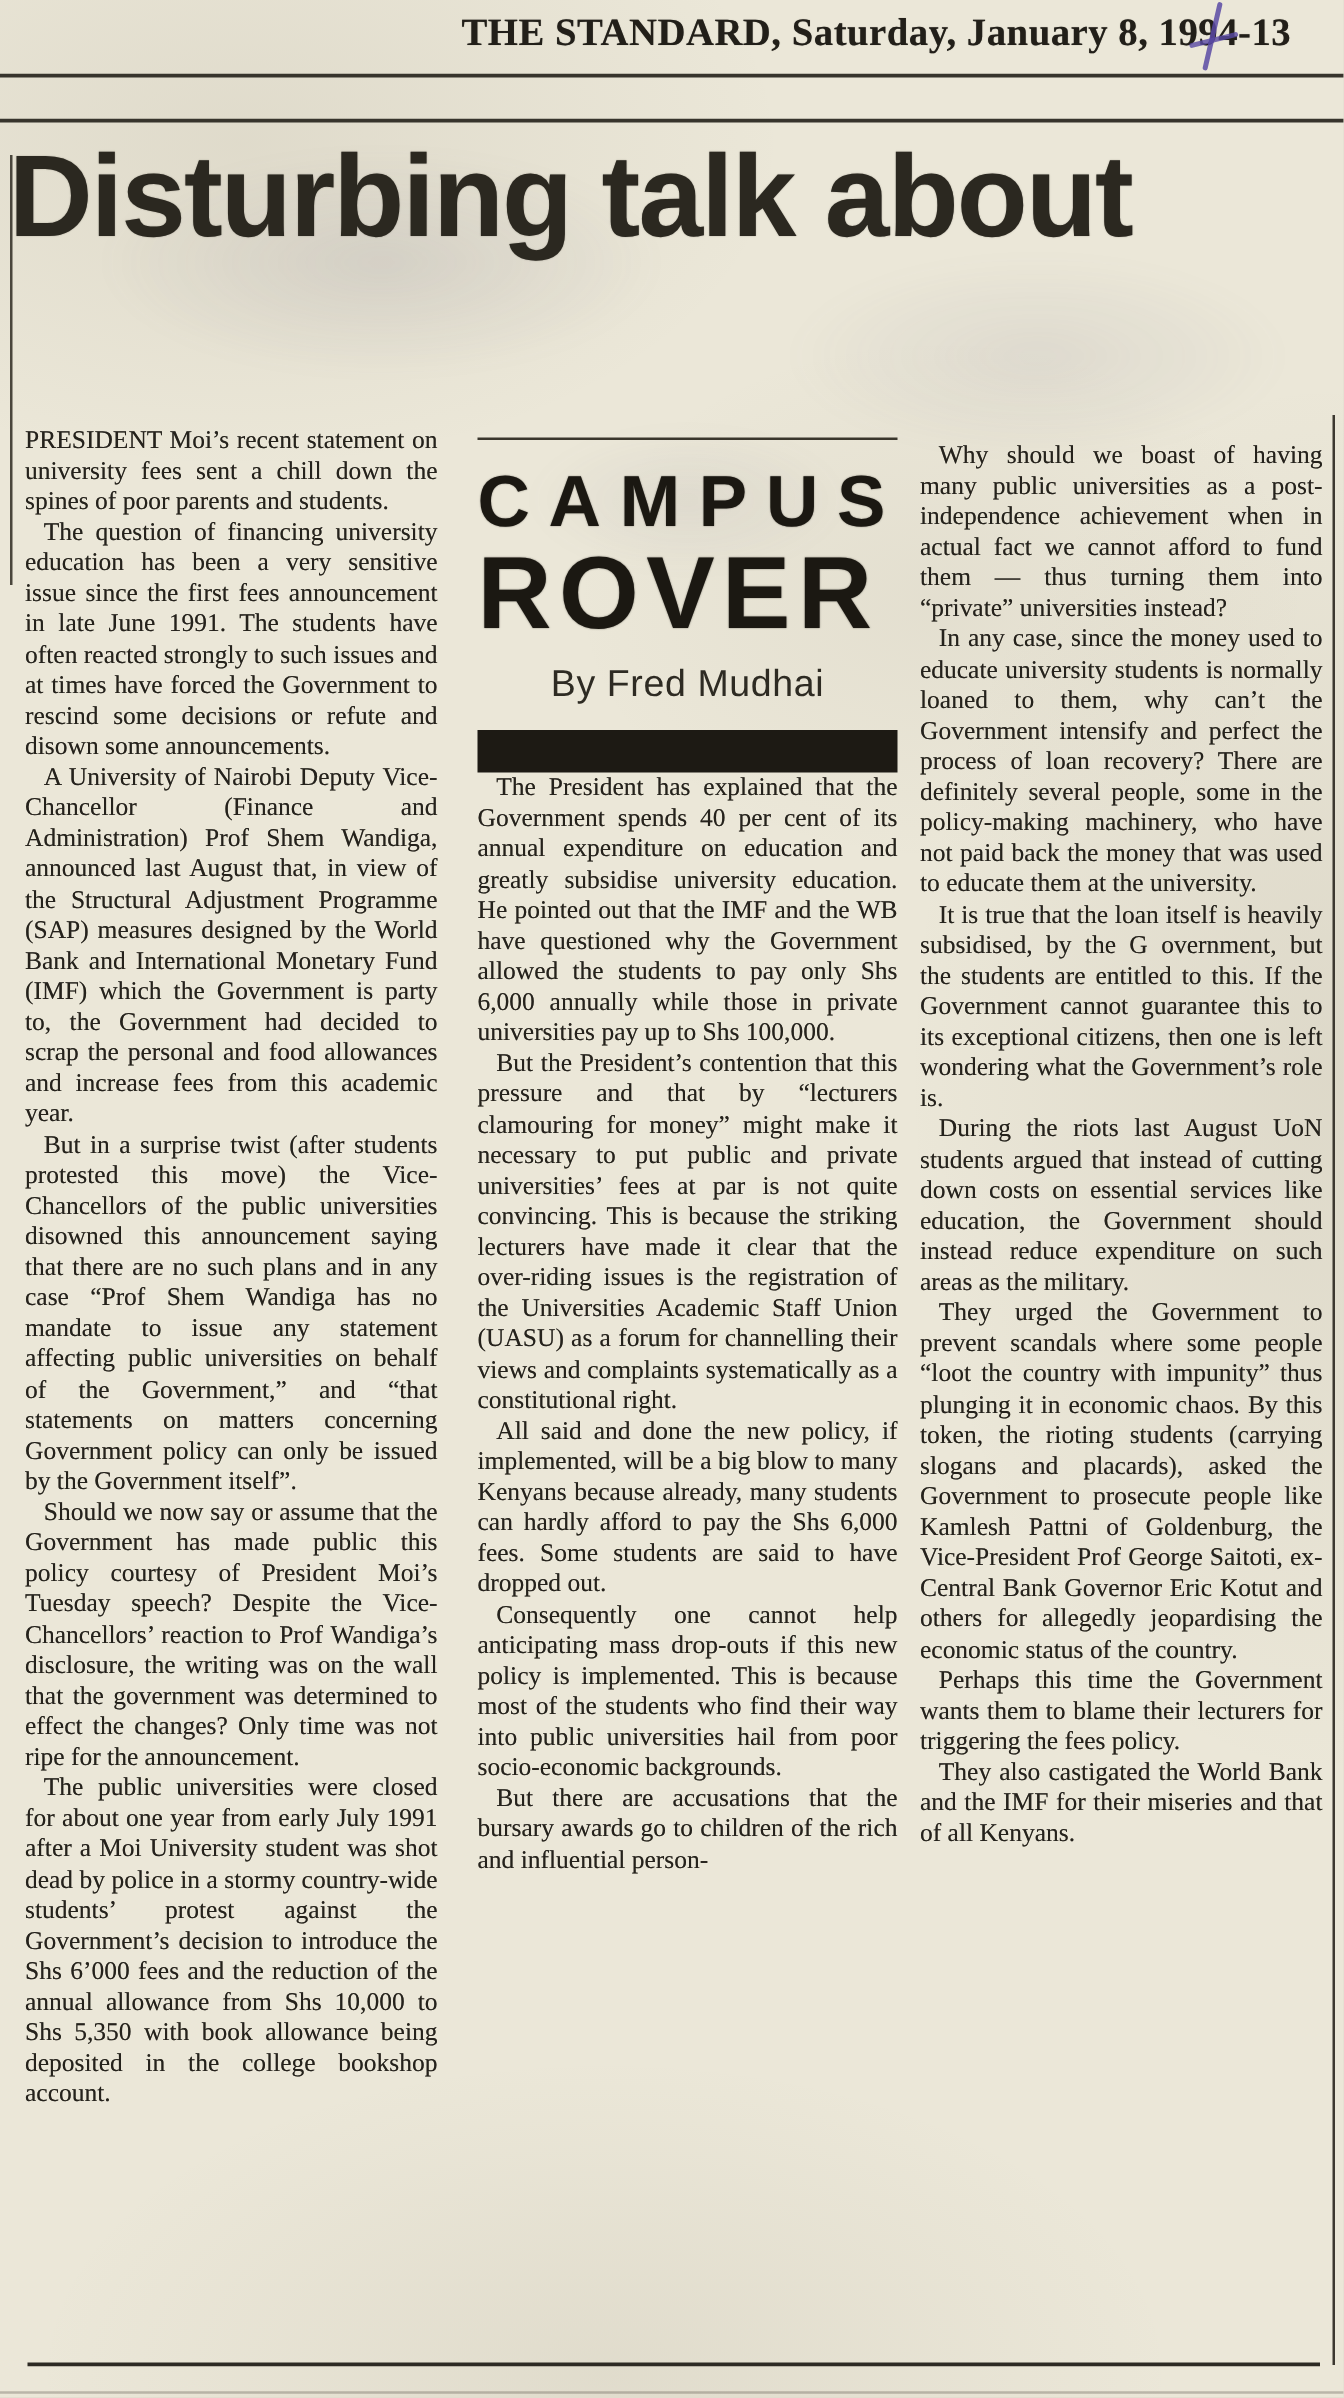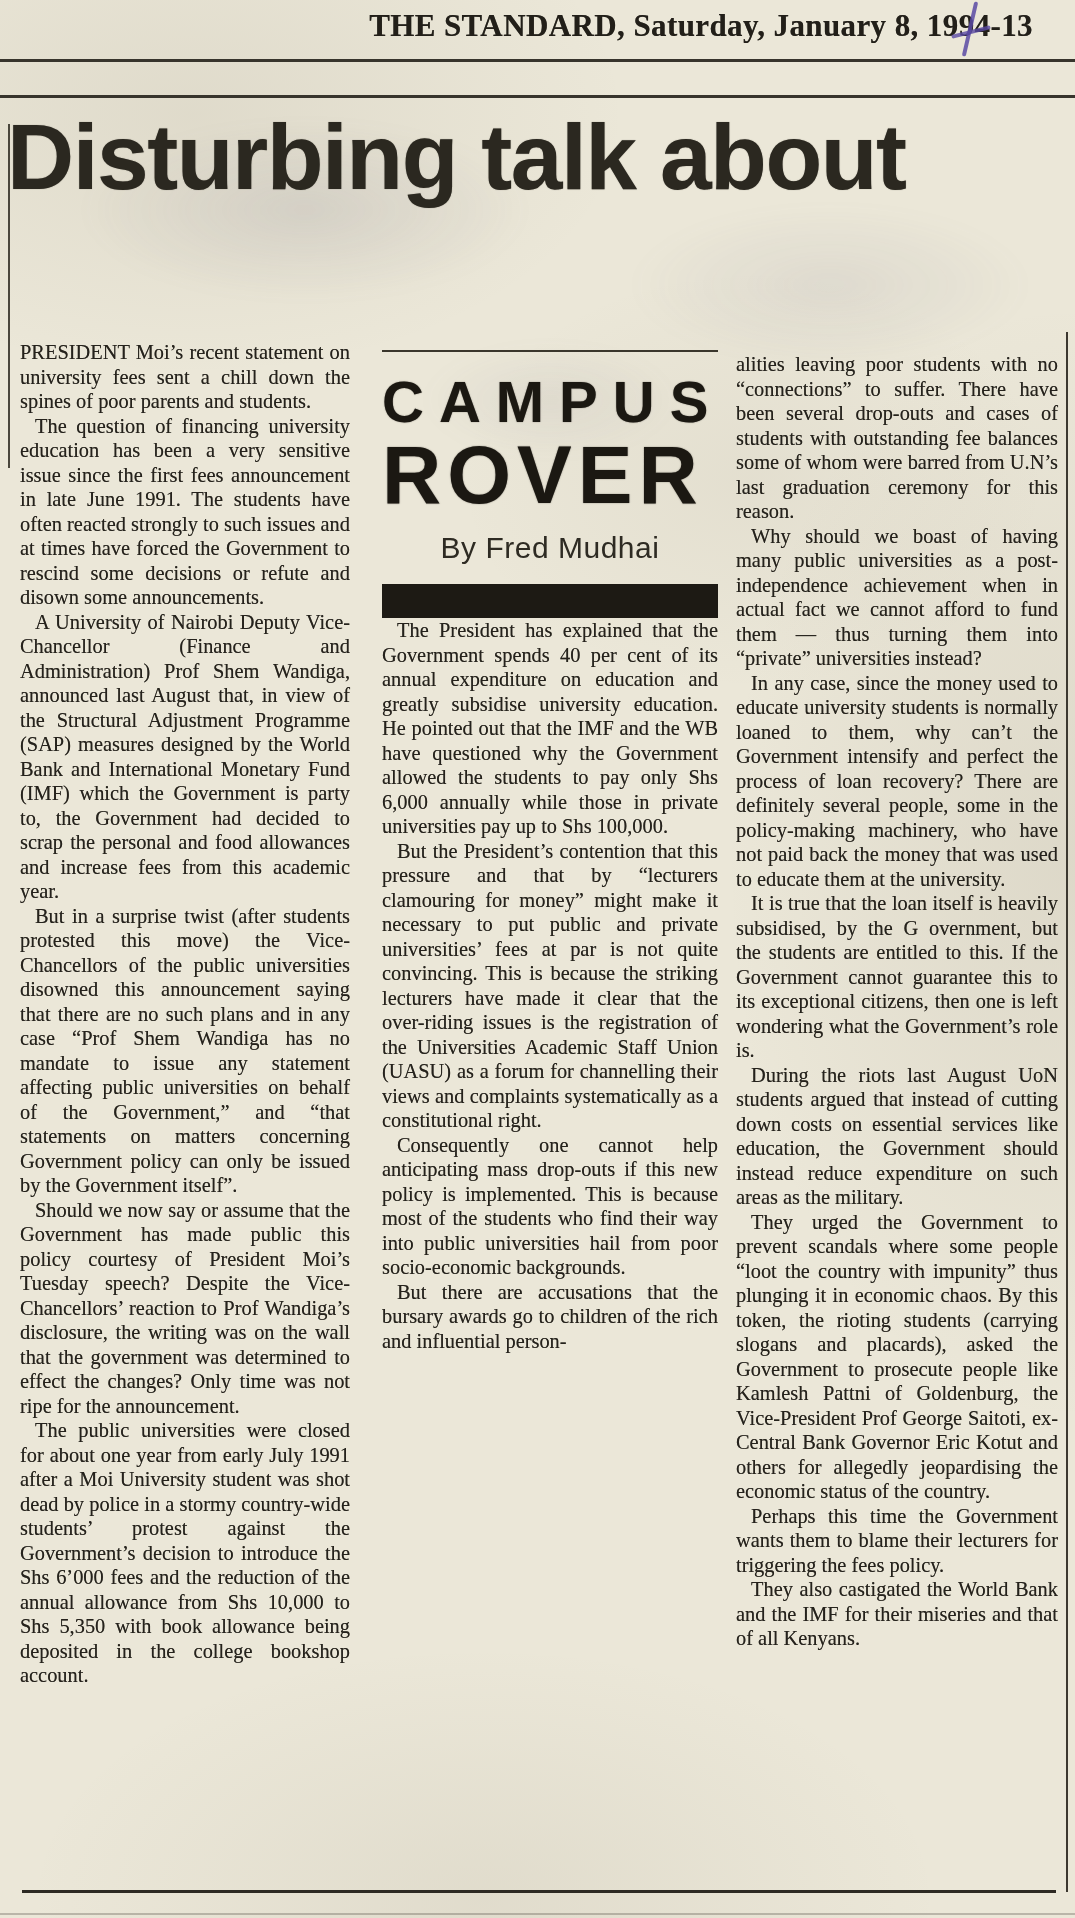--- a/index.html
+++ b/index.html
@@ -116,26 +116,26 @@
   <div class="col col-2">
     <div class="feature-head">
       <div class="feature-rule"></div>
       <div class="feature-title1">CAMPUS</div>
       <div class="feature-title2">ROVER</div>
       <div class="feature-byline">By Fred Mudhai</div>
       <div class="feature-bar"></div>
     </div>
     <p class="body-start">The President has explained that the Government spends 40 per cent of its annual expenditure on education and greatly subsidise university education. He pointed out that the IMF and the WB have questioned why the Government allowed the students to pay only Shs 6,000 annually while those in private universities pay up to Shs 100,000.</p>
     <p>But the President’s contention that this pressure and that by “lecturers clamouring for money” might make it necessary to put public and private universities’ fees at par is not quite convincing. This is because the striking lecturers have made it clear that the over-riding issues is the registration of the Universities Academic Staff Union (UASU) as a forum for channelling their views and complaints systematically as a constitutional right.</p>
+    <p>All said and done the new policy, if implemented, will be a big blow to many Kenyans because already, many students can hardly afford to pay the Shs 6,000 fees. Some students are said to have dropped out.</p>
     <p>Consequently one cannot help anticipating mass drop-outs if this new policy is implemented. This is because most of the students who find their way into public universities hail from poor socio-economic backgrounds.</p>
     <p>But there are accusations that the bursary awards go to children of the rich and influential person-</p>
   </div>
 
   <div class="col col-3">
-    <p class="flush">alities leaving poor students with no “connections” to suffer. There have been several drop-outs and cases of students with outstanding fee balances some of whom were barred from U.N’s last graduation ceremony for this reason.</p>
     <p>Why should we boast of having many public universities as a post-independence achievement when in actual fact we cannot afford to fund them — thus turning them into “private” universities instead?</p>
     <p>In any case, since the money used to educate university students is normally loaned to them, why can’t the Government intensify and perfect the process of loan recovery? There are definitely several people, some in the policy-making machinery, who have not paid back the money that was used to educate them at the university.</p>
     <p>It is true that the loan itself is heavily subsidised, by the G overnment, but the students are entitled to this. If the Government cannot guarantee this to its exceptional citizens, then one is left wondering what the Government’s role is.</p>
     <p>During the riots last August UoN students argued that instead of cutting down costs on essential services like education, the Government should instead reduce expenditure on such areas as the military.</p>
     <p>They urged the Government to prevent scandals where some people “loot the country with impunity” thus plunging it in economic chaos. By this token, the rioting students (carrying slogans and placards), asked the Government to prosecute people like Kamlesh Pattni of Goldenburg, the Vice-President Prof George Saitoti, ex-Central Bank Governor Eric Kotut and others for allegedly jeopardising the economic status of the country.</p>
     <p>Perhaps this time the Government wants them to blame their lecturers for triggering the fees policy.</p>
     <p>They also castigated the World Bank and the IMF for their miseries and that of all Kenyans.</p>
   </div>
 
   <div class="vrule-right"></div>

